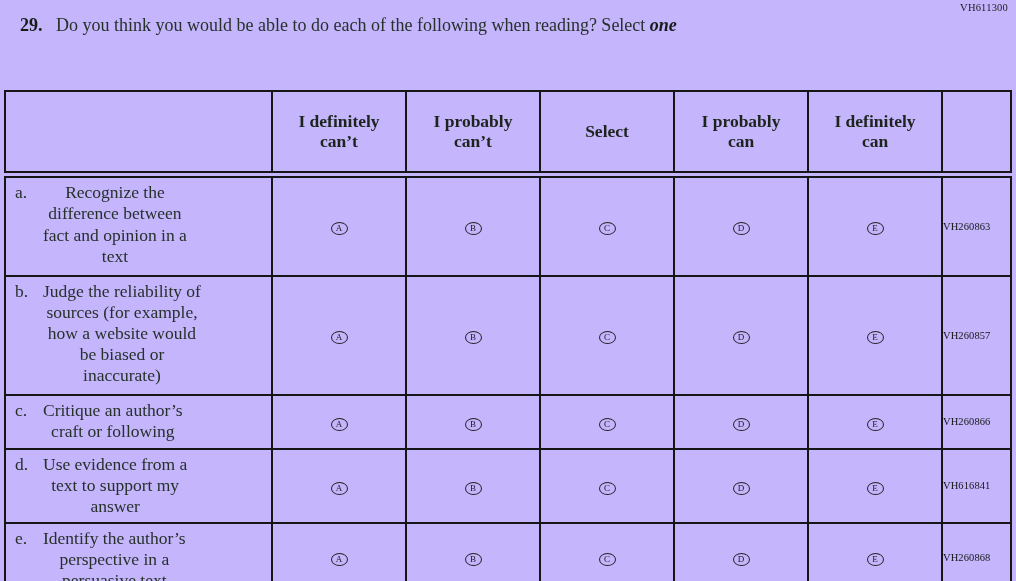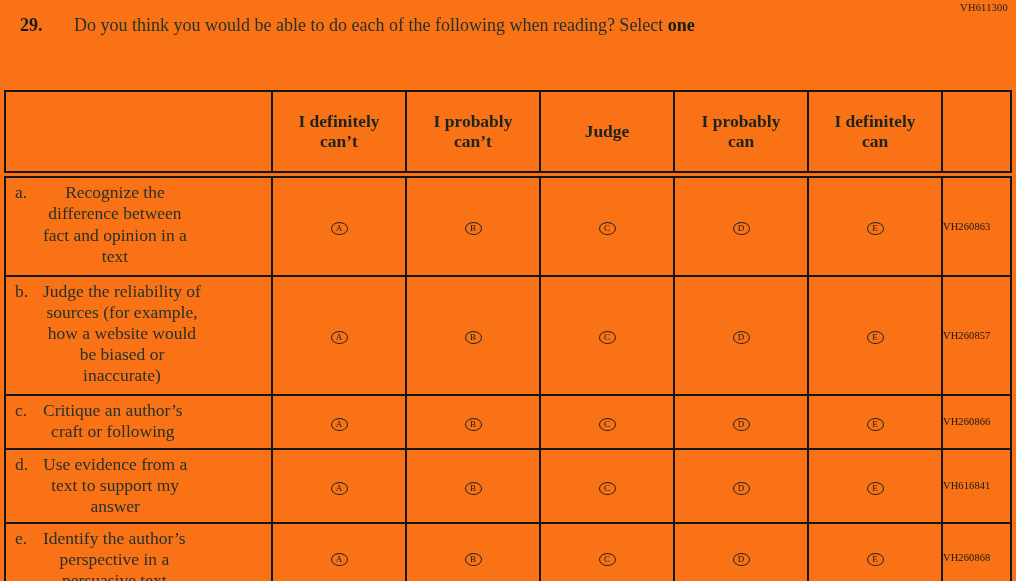--- a/index.html
+++ b/index.html
@@ -1,51 +1,50 @@
 <!DOCTYPE html>
 <html><head>
 <meta charset="utf-8">
 <style>
   * { box-sizing: border-box; }
   html, body { margin: 0; padding: 0; background: #ffffff; }
   .page {
     position: relative;
     width: 1016px;
     height: 581px;
-    background: #f97316;
+    background: #c4b5fd;
     overflow: hidden;
     font-family: "Liberation Serif", serif;
     color: #26312a;
   }
   .top-code {
     position: absolute;
     top: 2px;
     right: 8px;
     font-size: 10.5px;
     letter-spacing: 0.2px;
     color: #1c1c1c;
   }
   .question {
     position: absolute;
     top: 13px;
     left: 20px;
     display: flex;
     font-size: 18px;
     line-height: 1.42;
     color: #26312a;
-    gap: 18px;
   }
   .qnum {
     flex: none;
     width: 36px;
     font-weight: bold;
     color: #161d16;
   }
   .qtext { width: 910px; }
-  .qtext b { font-weight: bold; color: #161d16; }
+  .qtext b { font-weight: bold; color: #161d16; font-style: italic; }
 
   table.grid {
     position: absolute;
     top: 90px;
     left: 4px;
     width: 1006px;
     border-collapse: collapse;
     table-layout: fixed;
   }
   .grid th, .grid td { border: 2px solid #161616; padding: 0; }
@@ -121,21 +120,21 @@
       <col style="width:134px">
       <col style="width:69px">
     </colgroup>
     <thead>
       <tr class="r-head">
         <th></th>
         <th class="pre">I definitely
 can’t</th>
         <th class="pre">I probably
 can’t</th>
-        <th class="pre">Judge</th>
+        <th class="pre">Select</th>
         <th class="pre">I probably
 can</th>
         <th class="pre">I definitely
 can</th>
         <th></th>
       </tr>
     </thead>
     <tbody>
       <tr class="r-a">
         <td class="item">

